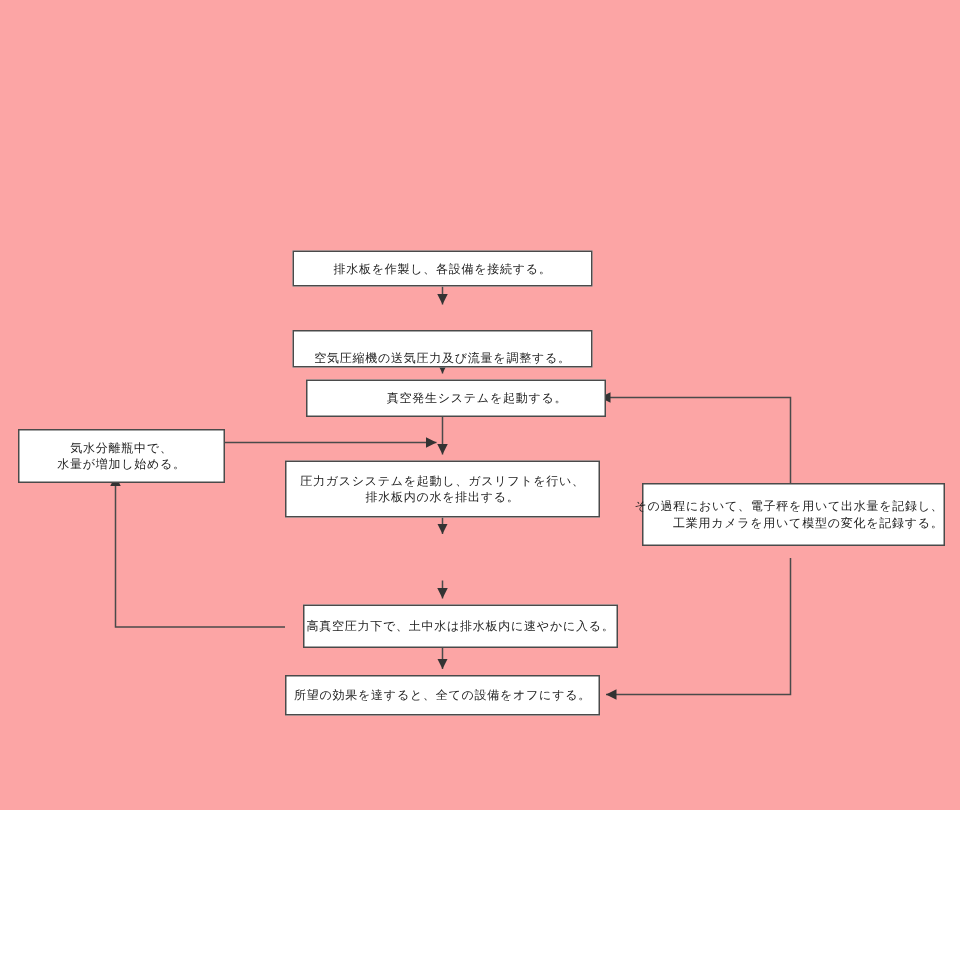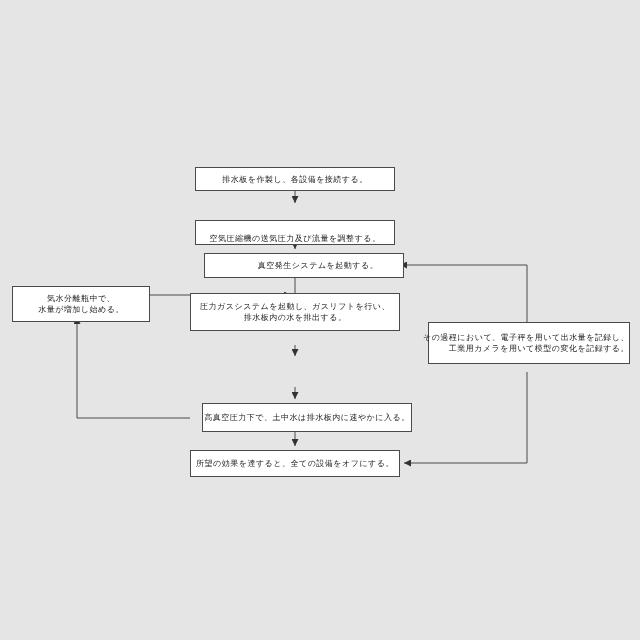--- a/index.html
+++ b/index.html
@@ -1,19 +1,19 @@
 <!DOCTYPE html>
 <html><head>
 <meta charset="utf-8">
 <style>
   html,body{margin:0;padding:0;background:#ffffff;}
   .canvas{
     position:relative;
-    width:640px;height:640px;
-    background:#e5e5e5;
+    width:640px;height:540px;
+    background:#fca5a5;
     font-family:Liberation Sans, sans-serif;
     overflow:hidden;
   }
   .connectors{position:absolute;left:0;top:0;width:640px;height:640px;}
   .node{
     position:absolute;
     box-sizing:border-box;
     border:1px solid #4a4a4a;
     background:#ffffff;
     color:#222222;
@@ -24,21 +24,21 @@
     align-items:center;
     justify-content:center;
     text-align:center;
     letter-spacing:0.5px;
   }
   .node .ln{display:block;white-space:nowrap;}
   
   .n1{left:195px;top:167px;width:200px;height:24px;}
   .n2{left:195px;top:220px;width:200px;height:25px;justify-content:flex-end;}
   .n3{left:204px;top:253px;width:200px;height:25px;padding-left:28px;}
-  .n4{left:190px;top:293px;width:210px;height:38px;}
+  .n4{left:190px;top:307px;width:210px;height:38px;}
   .n5{left:190px;top:360px;width:210px;height:27px;}
   .n6{left:202px;top:403px;width:210px;height:29px;}
   .n7{left:190px;top:450px;width:210px;height:27px;}
   
   .nL{left:12px;top:286px;width:138px;height:36px;}
   .nR{left:428px;top:322px;width:202px;height:42px;align-items:flex-end;}
 </style>
 </head>
 <body>
 

